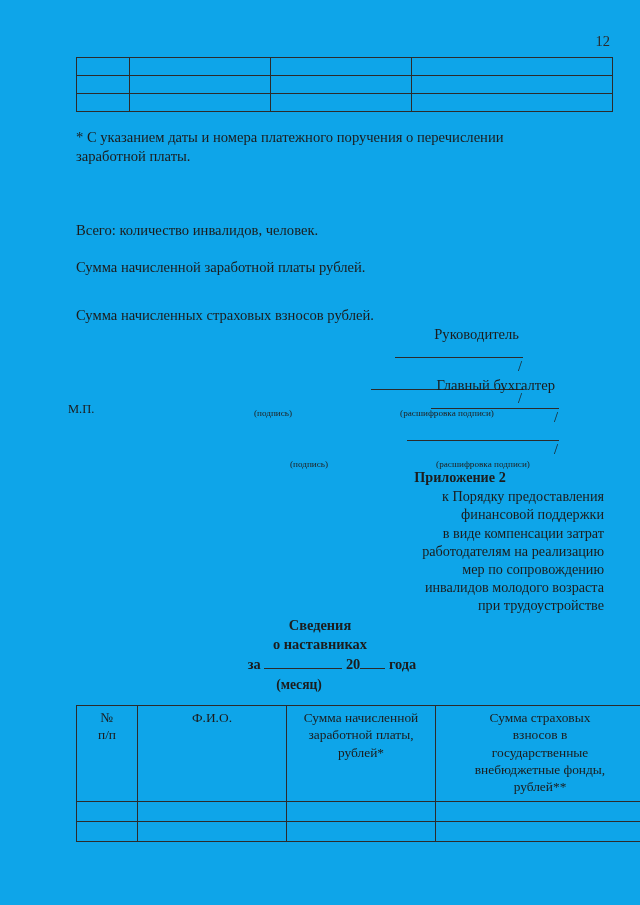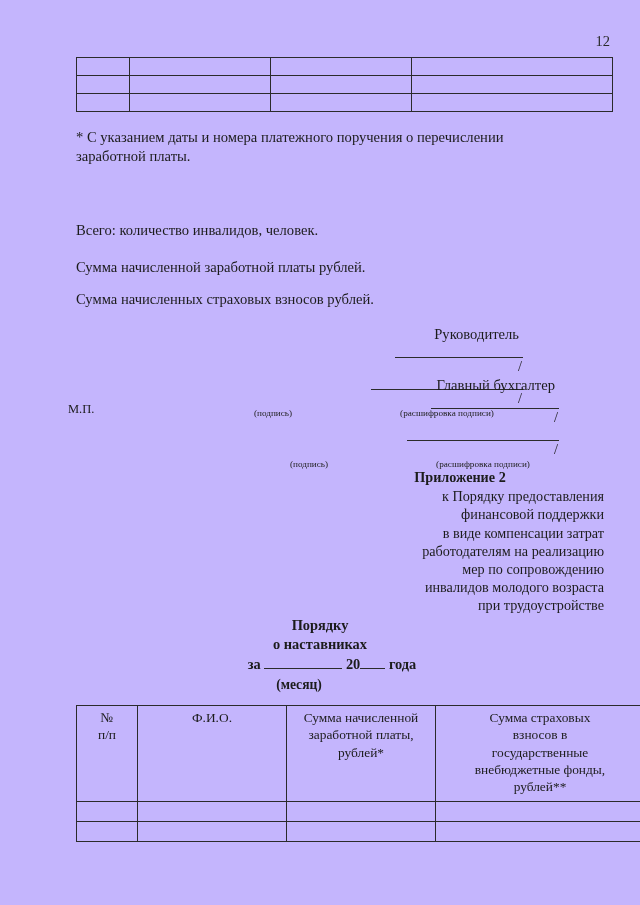--- a/index.html
+++ b/index.html
@@ -4,21 +4,21 @@
 <style>
   html, body {
     margin: 0;
     padding: 0;
     background: #ffffff;
   }
   .page {
     position: relative;
     width: 640px;
     height: 905px;
-    background: #c4b5fd;
+    background: #0ea5e9;
     font-family: "Liberation Serif", "DejaVu Serif", serif;
     color: #1c1c1c;
     overflow: hidden;
   }
   .page-number {
     position: absolute;
     top: 33px;
     right: 30px;
     font-size: 14.5px;
     color: #2a2a2a;
@@ -59,21 +59,21 @@
 
   .body-para {
     position: absolute;
     left: 76px;
     font-size: 14.6px;
     line-height: 19px;
     white-space: nowrap;
   }
   #para-total { top: 221px; }
   #para-salary { top: 258px; }
-  #para-contrib { top: 290px; text-align: center; }
+  #para-contrib { top: 306px; text-align: center; }
 
   
   .sign-block {
     position: absolute;
     font-size: 14.6px;
     white-space: nowrap;
   }
   #sign-director { left: 94px; top: 326px; }
   #sign-accountant { left: 91px; top: 377px; }
 
@@ -269,21 +269,21 @@
     <div class="app-line">к Порядку предоставления</div>
     <div class="app-line">финансовой поддержки</div>
     <div class="app-line">в виде компенсации затрат</div>
     <div class="app-line">работодателям на реализацию</div>
     <div class="app-line">мер по сопровождению</div>
     <div class="app-line">инвалидов молодого возраста</div>
     <div class="app-line">при трудоустройстве</div>
   </div>
 
   <div class="doc-title">
-    <div>Порядку</div>
+    <div>Сведения</div>
     <div>о наставниках</div>
     <div class="title-date">
       <span>за</span>
       <span class="date-rule-month"></span>
       <span>20</span><span class="date-rule-year"></span>
       <span>года</span>
     </div>
     <div class="month-caption">(месяц)</div>
   </div>
 

